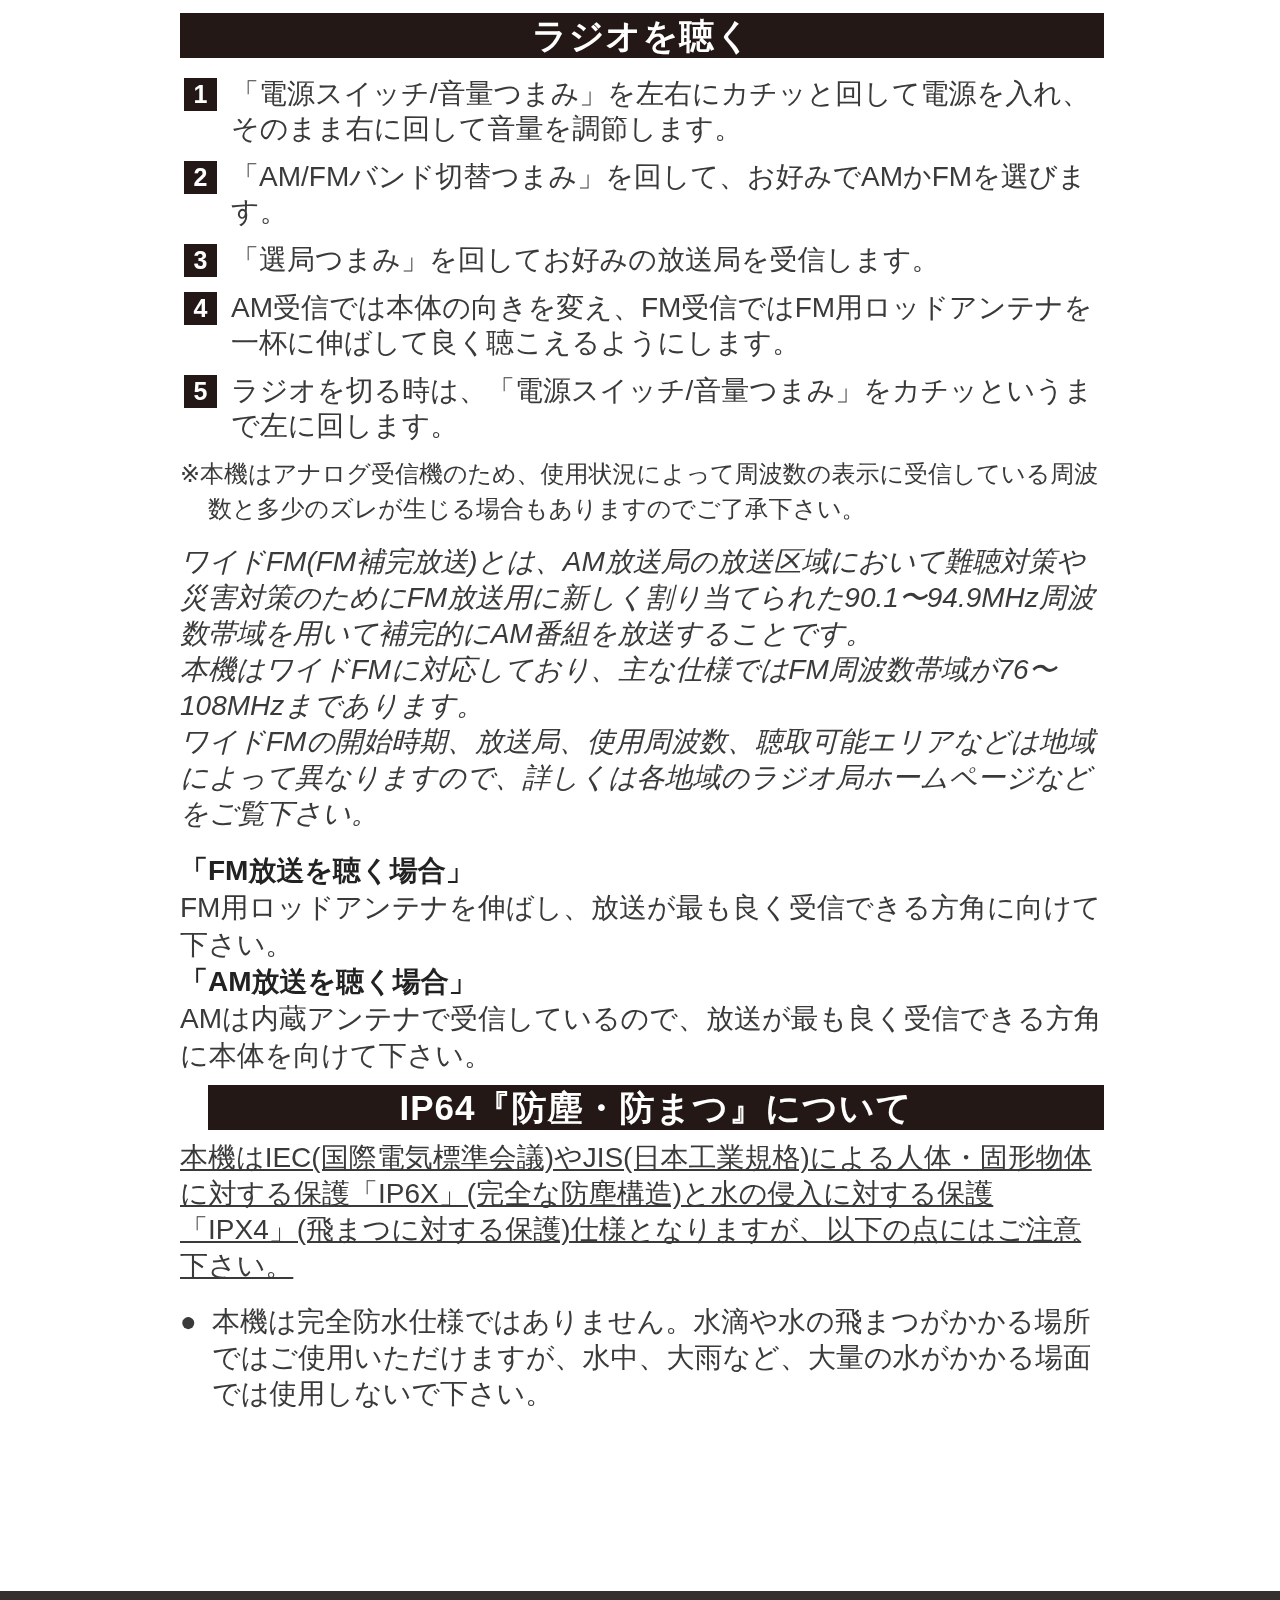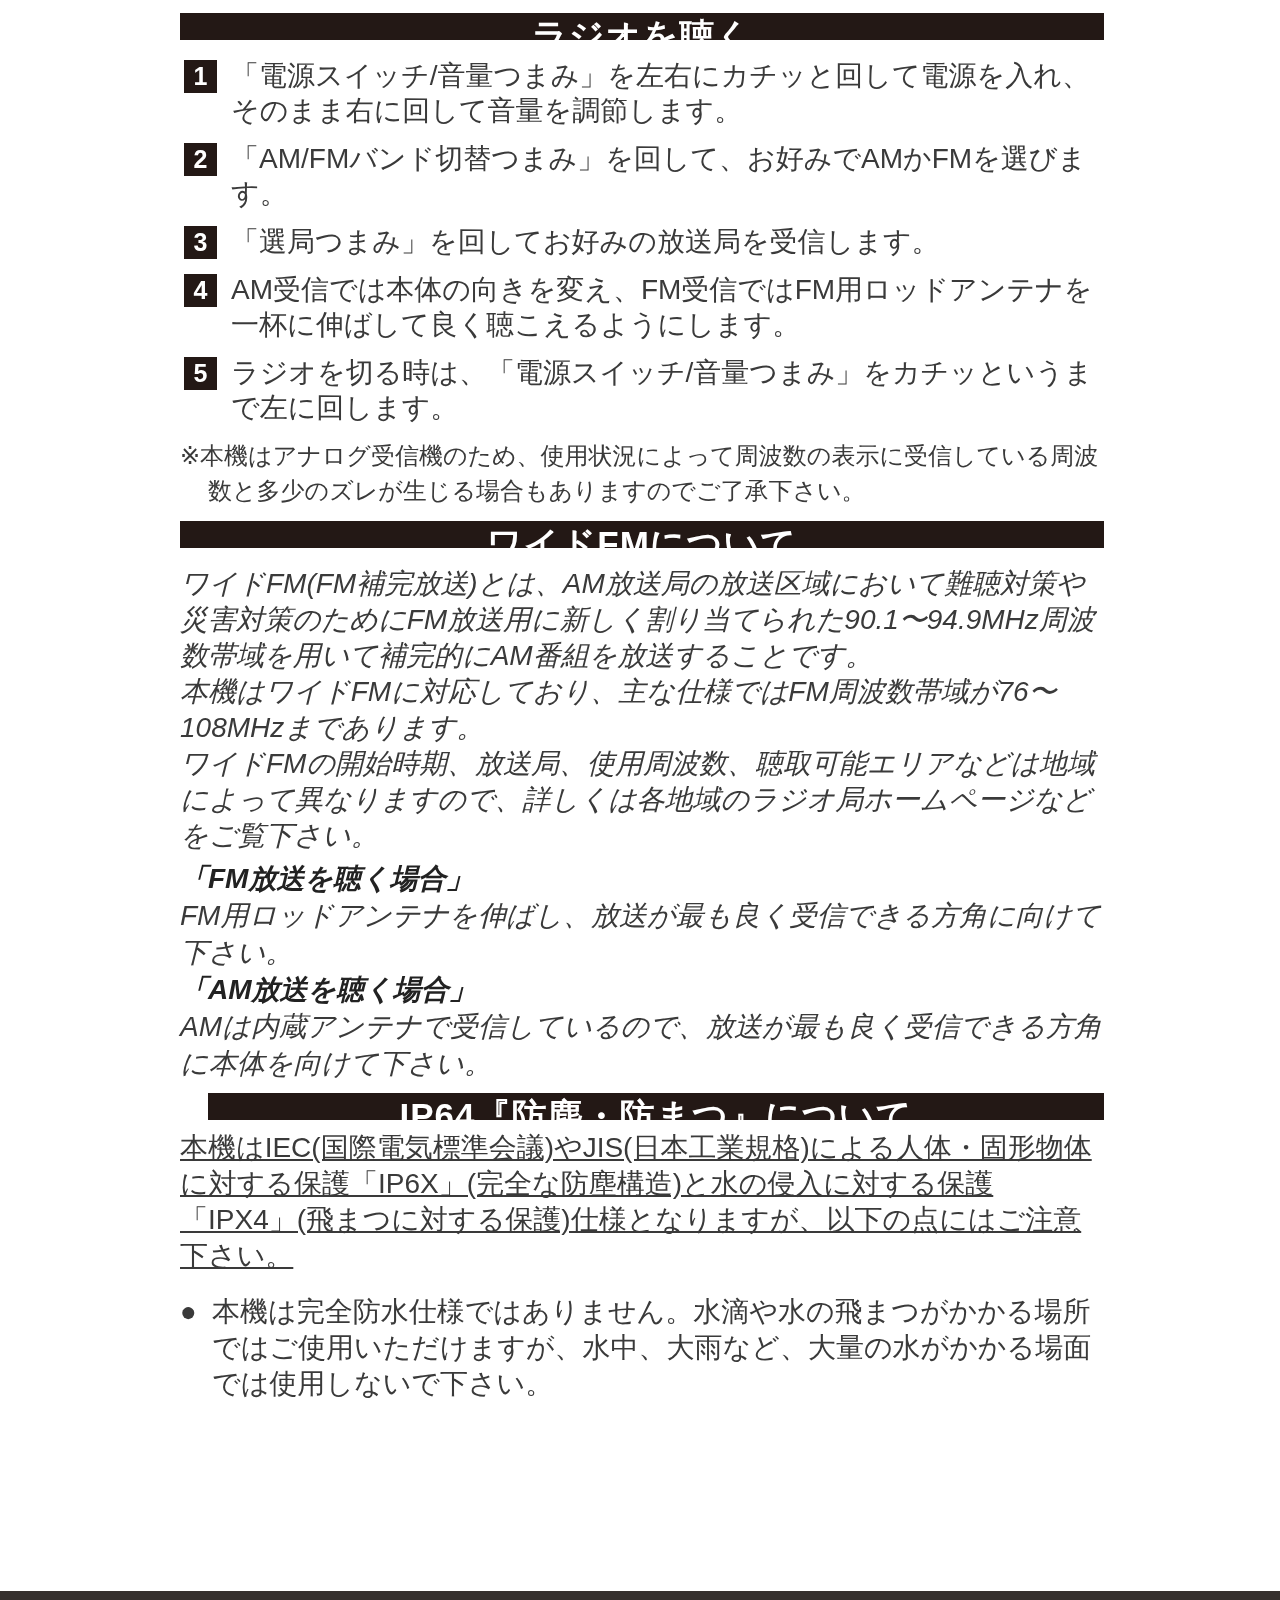--- a/index.html
+++ b/index.html
@@ -7,21 +7,21 @@
     width: 1280px; height: 1600px;
     background: #ffffff;
     font-family: "Liberation Sans", "DejaVu Sans", sans-serif;
     color: #3a3a3a;
     overflow: hidden;
     position: relative;
   }
   .page { width: 924px; padding-top: 13px; margin-left: 180px; }
 
   .bar {
-    height: 27px; background: #231815; color: #ffffff;
+    height: 45px; background: #231815; color: #ffffff;
     text-align: center; line-height: 45px;
     font-size: 35px; font-weight: bold; letter-spacing: 1px;
   }
   .bar-title { display: inline-block; }
 
   .steps { margin-top: 18px; }
   .step { display: flex; margin-bottom: 13px; font-size: 28px; line-height: 35px; }
   .badge {
     flex: 0 0 33px; height: 33px; margin: 2px 14px 0 4px;
     background: #231815; color: #ffffff;
@@ -34,21 +34,21 @@
     padding-left: 28px; text-indent: -28px;
   }
 
   .para { margin: 0; font-size: 28px; line-height: 36px; }
   .subhead { margin: 0; font-size: 28px; line-height: 37px; font-weight: bold; color: #222; }
 
   #sec-widefm .bar { margin-top: 13px; }
   #sec-widefm .body { margin-top: 18px; font-style: italic; }
 
   #sec-reception .bar { margin-top: 37px; }
-  #sec-reception .body { margin-top: 6px; font-style: italic; }
+  #sec-reception .body { margin-top: 20px; }
   #sec-reception .para { line-height: 37px; }
 
   #sec-ip64 .bar { margin-top: 11px; margin-left: 28px; }
   #sec-ip64 .intro { margin-top: 10px; text-decoration: underline; }
   .bullets { margin-top: 20px; }
   .bullet {
     position: relative; padding-left: 32px;
     font-size: 28px; line-height: 36px; margin: 0;
   }
   .bullet .marker { position: absolute; left: 0; top: 0; }
@@ -86,23 +86,20 @@
       </div>
       <div class="step">
         <span class="badge">5</span>
         <span class="step-text">ラジオを切る時は、「電源スイッチ/音量つまみ」をカチッというまで左に回します。</span>
       </div>
     </div>
     <p class="note">※本機はアナログ受信機のため、使用状況によって周波数の表示に受信している周波数と多少のズレが生じる場合もありますのでご了承下さい。</p>
   </section>
 
   <section id="sec-widefm">
-    <header class="bar">
-      <span class="bar-title">ワイドFMについて</span>
-    </header>
     <div class="body">
       <p class="para">ワイドFM(FM補完放送)とは、AM放送局の放送区域において難聴対策や災害対策のためにFM放送用に新しく割り当てられた90.1〜94.9MHz周波数帯域を用いて補完的にAM番組を放送することです。</p>
       <p class="para">本機はワイドFMに対応しており、主な仕様ではFM周波数帯域が76〜108MHzまであります。</p>
       <p class="para">ワイドFMの開始時期、放送局、使用周波数、聴取可能エリアなどは地域によって異なりますので、詳しくは各地域のラジオ局ホームページなどをご覧下さい。</p>
     </div>
   </section>
 
   <section id="sec-reception">
     <div class="body">
       <p class="subhead">「FM放送を聴く場合」</p>

